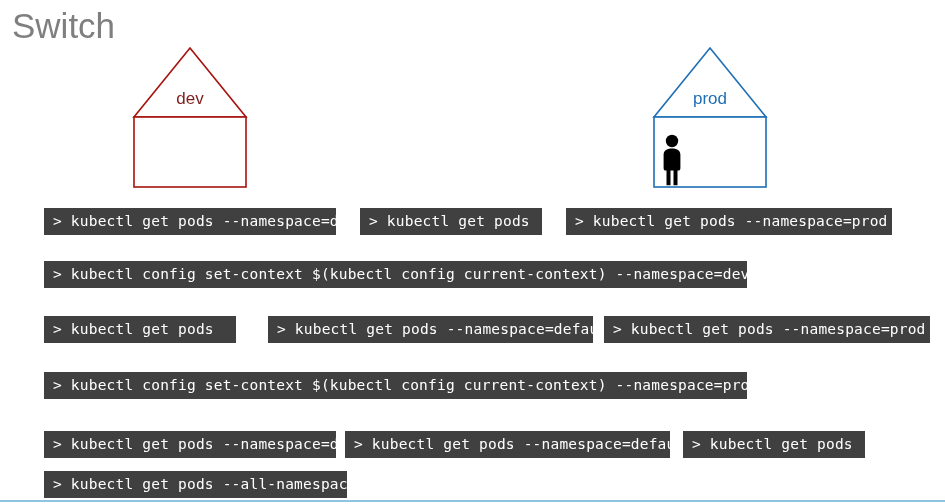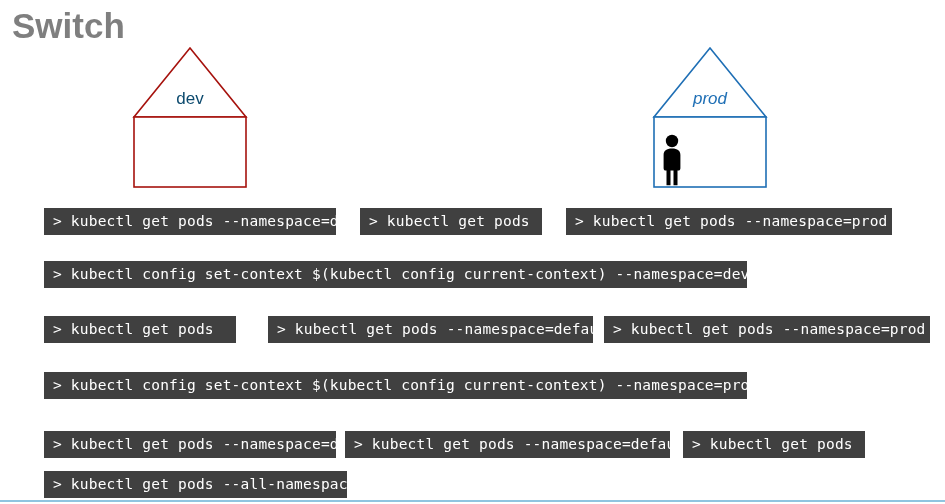--- a/index.html
+++ b/index.html
@@ -17,21 +17,21 @@
     height: 504px;
     background: #ffffff;
     overflow: hidden;
   }
   
   #slide-title {
     position: absolute;
     left: 12px;
     top: 2px;
     font-size: 35px;
-    font-weight: 700;
+    font-weight: 400;
     color: #7f7f7f;
     letter-spacing: 0px;
     line-height: 48px;
     white-space: nowrap;
   }
   
   .house {
     position: absolute;
   }
   .house svg {
@@ -75,21 +75,21 @@
 
 <div id="slide">
 
   <div id="slide-title">Switch</div>
 
   <div class="house" style="left:131px; top:45px; width:118px; height:145px;">
     <svg width="118" height="145" viewBox="0 0 118 145">
       <polygon points="59,3 115,72 3,72" fill="#ffffff" stroke="#A6120D" stroke-width="1.6"></polygon>
       <rect x="3" y="72" width="112" height="70" fill="#ffffff" stroke="#A6120D" stroke-width="1.6"></rect>
     </svg>
-    <div class="house-label" style="top:44px; color:#0c4a6e;">dev</div>
+    <div class="house-label" style="top:44px; color:#7f1d1d;">dev</div>
   </div>
 
 
   <div class="house" style="left:651px; top:45px; width:118px; height:145px;">
     <svg width="118" height="145" viewBox="0 0 118 145">
       <polygon points="59,3 115,72 3,72" fill="#ffffff" stroke="#1F6FB5" stroke-width="1.6"></polygon>
       <rect x="3" y="72" width="112" height="70" fill="#ffffff" stroke="#1F6FB5" stroke-width="1.6"></rect>
 
       <g fill="#000000">
         <circle cx="21" cy="96" r="6.2"></circle>
@@ -104,21 +104,21 @@
                  l3.0 0
                  l0 14.6
                  l4.0 0
                  l0 -14.6
                  l0.8 0
                  c1.2 0 2.1 -0.8 2.1 -2.3
                  l0 -13.2
                  c0 -4.4 -2.8 -6.6 -8.4 -6.6 z"></path>
       </g>
     </svg>
-    <div class="house-label" style="top:44px; color:#1F6FB5;font-style:italic;">prod</div>
+    <div class="house-label" style="top:44px; color:#1F6FB5;">prod</div>
   </div>
 
   <div class="cmd" style="left:44px; top:208px; width:292px;">&gt; kubectl get pods --namespace=dev</div>
   <div class="cmd" style="left:360px; top:208px; width:182px;">&gt; kubectl get pods</div>
   <div class="cmd" style="left:566px; top:208px; width:326px;">&gt; kubectl get pods --namespace=prod</div>
 
   <div class="cmd" style="left:44px; top:261px; width:703px;">&gt; kubectl config set-context $(kubectl config current-context) --namespace=dev</div>
 
   <div class="cmd" style="left:44px; top:316px; width:192px;">&gt; kubectl get pods</div>
   <div class="cmd" style="left:268px; top:316px; width:325px;">&gt; kubectl get pods --namespace=default</div>

